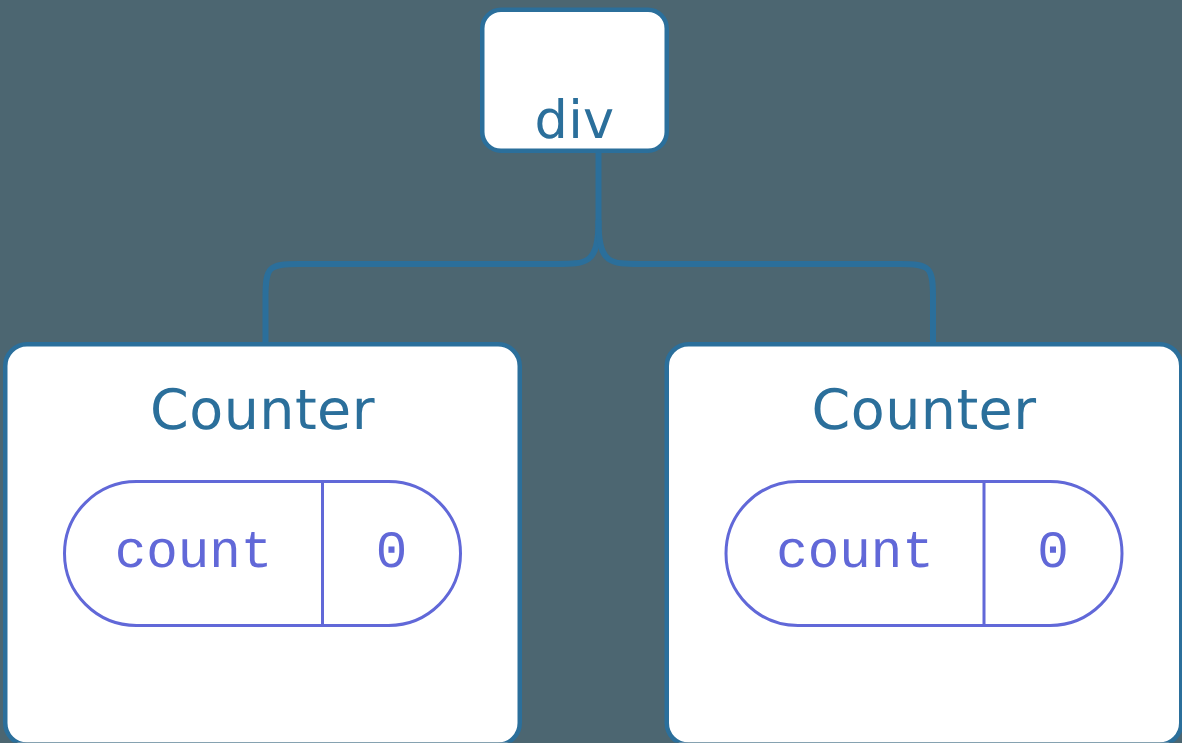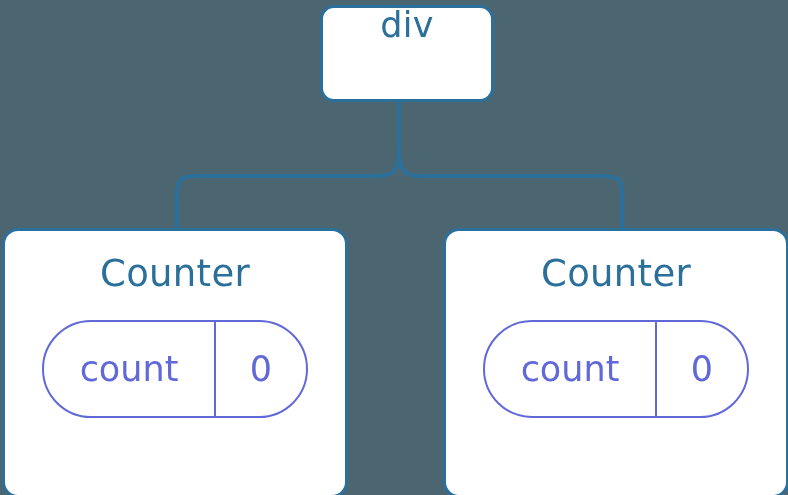--- a/index.html
+++ b/index.html
@@ -40,24 +40,24 @@
     border: 3px solid #2b6f9b;
     border-radius: 14px;
     box-sizing: border-box;
     z-index: 2;
   }
 
   
   #root-node {
     left: 320px;
     top: 5px;
-    width: 174px;
+    width: 126px;
     height: 97px;
     display: flex;
-    align-items: flex-start;
+    align-items: flex-end;
     justify-content: center;
   }
   #root-node .node-title {
     color: #2b6f9b;
     font-size: 35px;
     line-height: 1;
     letter-spacing: 0.2px;
   }
 
   
@@ -89,20 +89,21 @@
   .state-pill {
     position: relative;
     margin-top: 28px;
     width: 266px;
     height: 98px;
     border: 2.5px solid #6168d8;
     border-radius: 49px;
     box-sizing: border-box;
     display: flex;
     align-items: stretch;
+    font-family: Liberation Mono, monospace;
   }
   .state-key {
     flex: 0 0 172px;
     display: flex;
     align-items: center;
     justify-content: center;
     color: #6168d8;
     font-size: 35px;
     border-right: 2.5px solid #6168d8;
     box-sizing: border-box;

